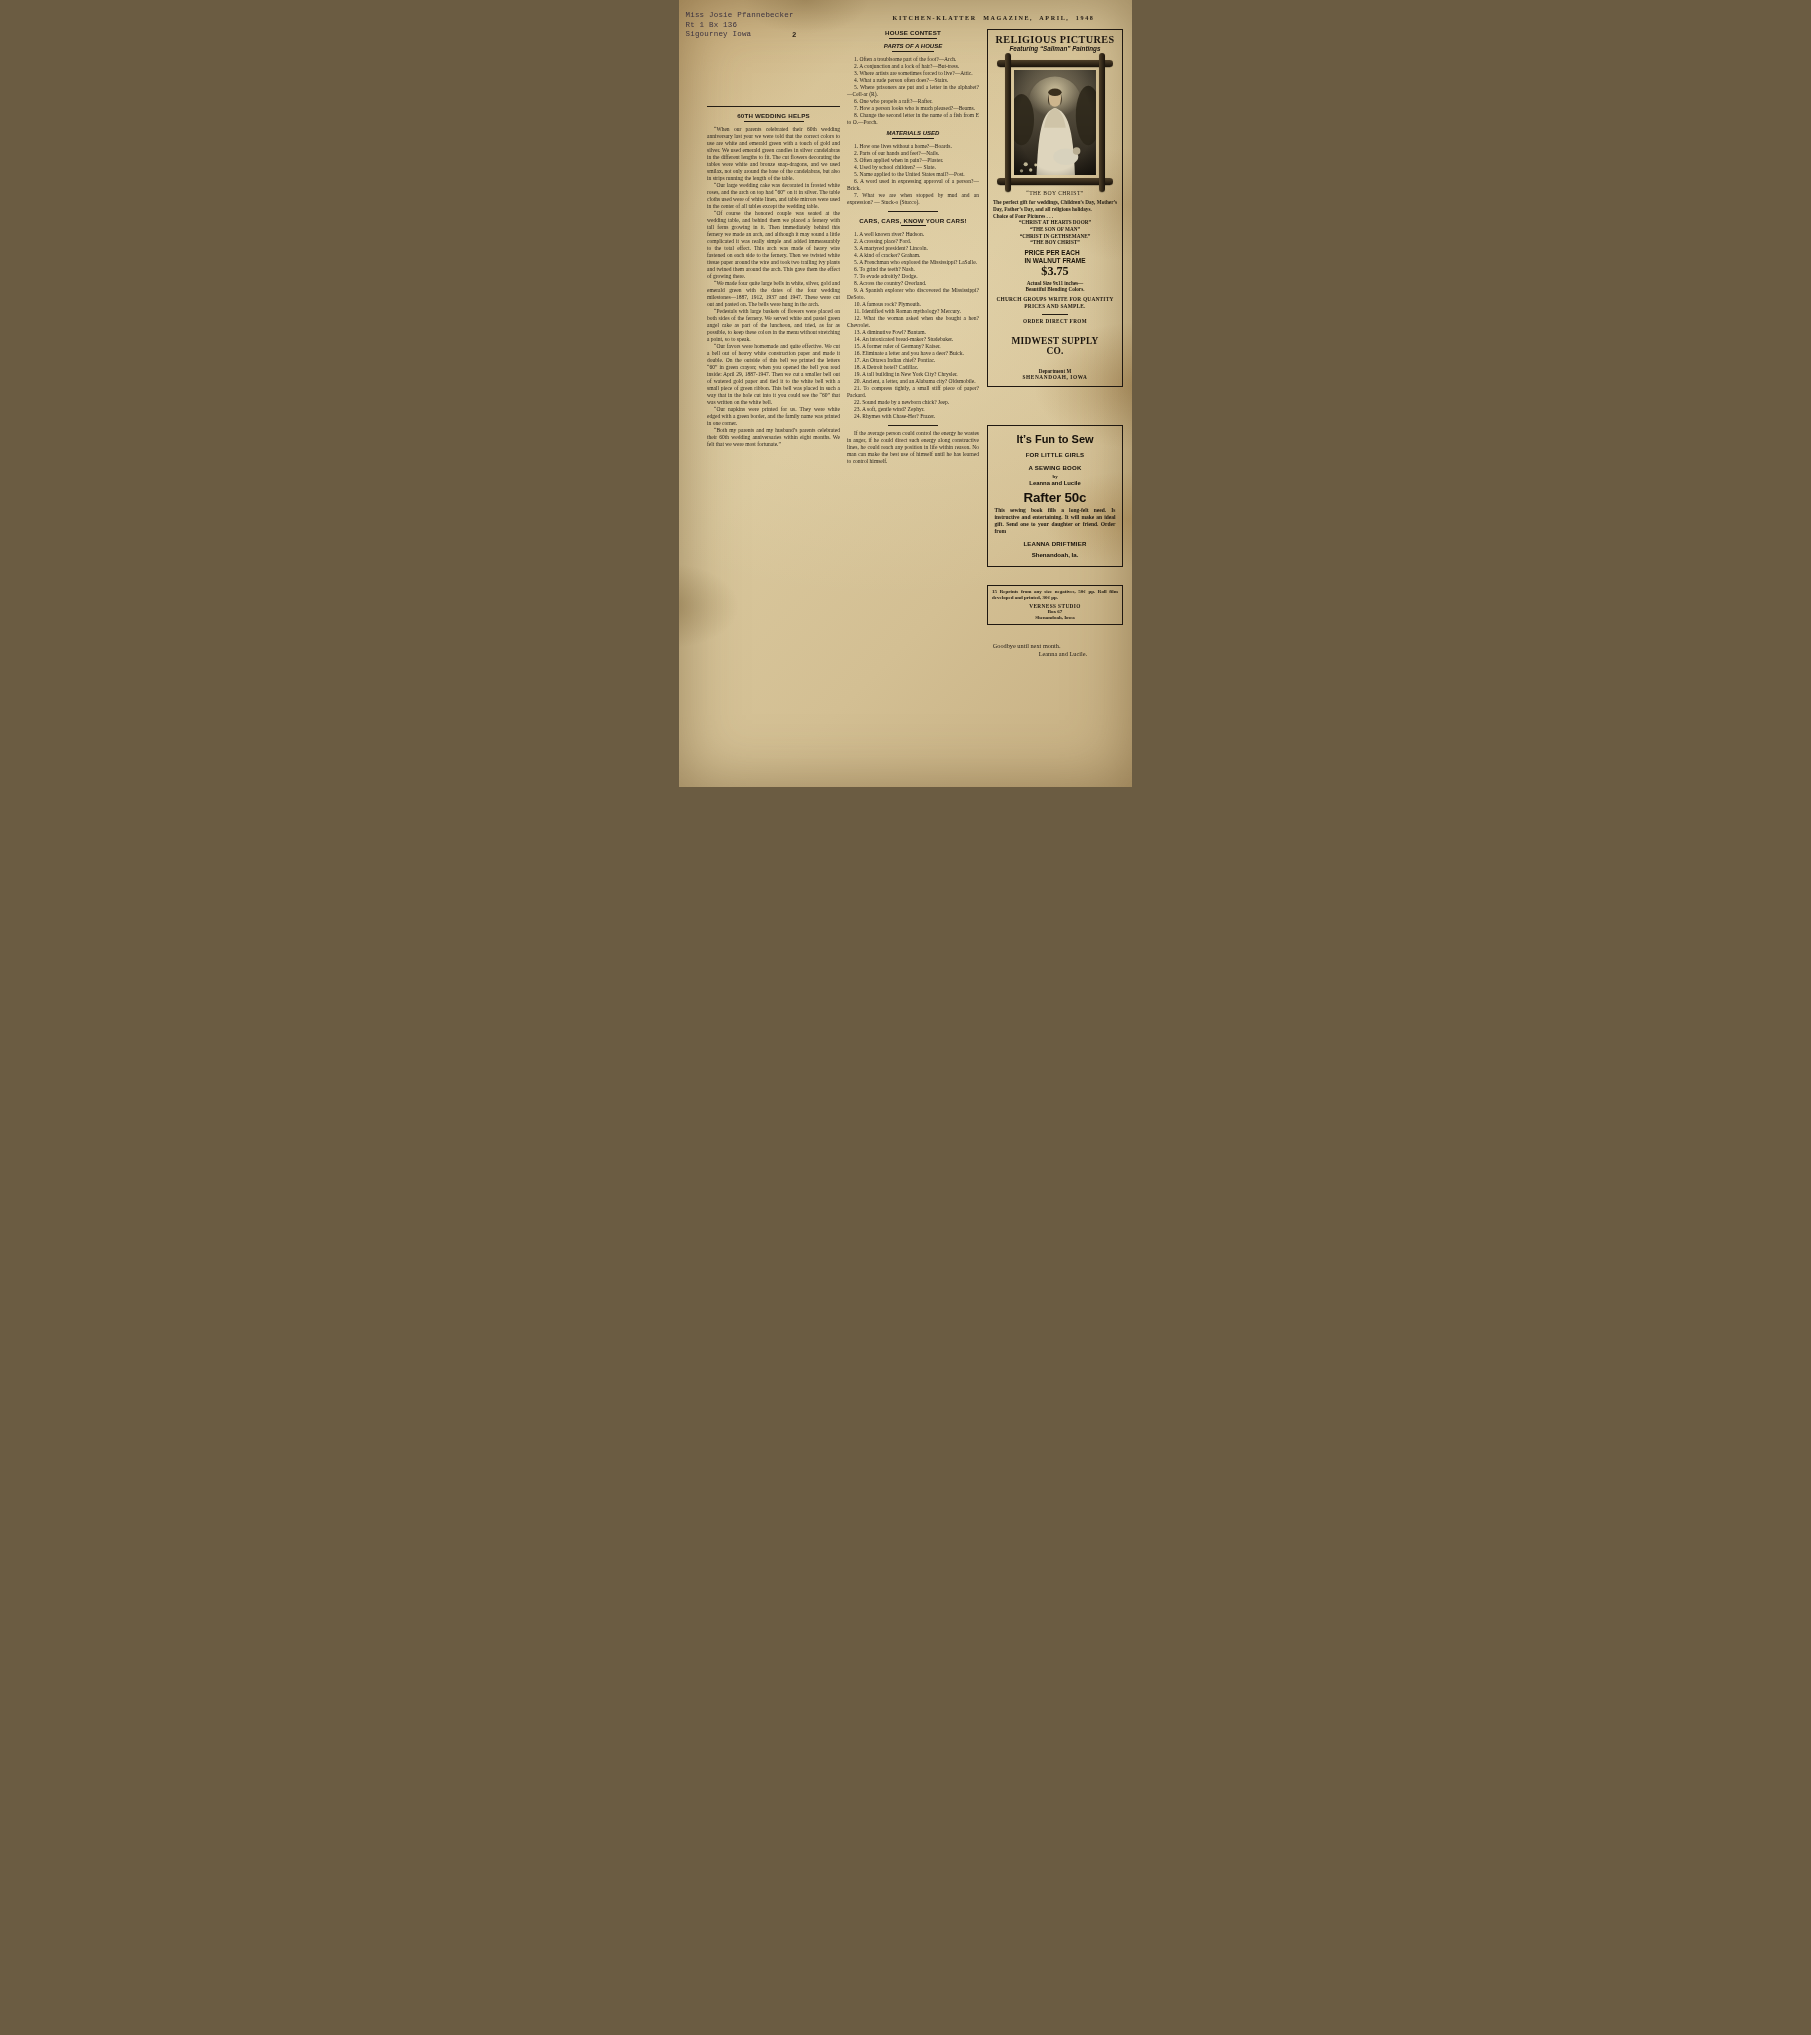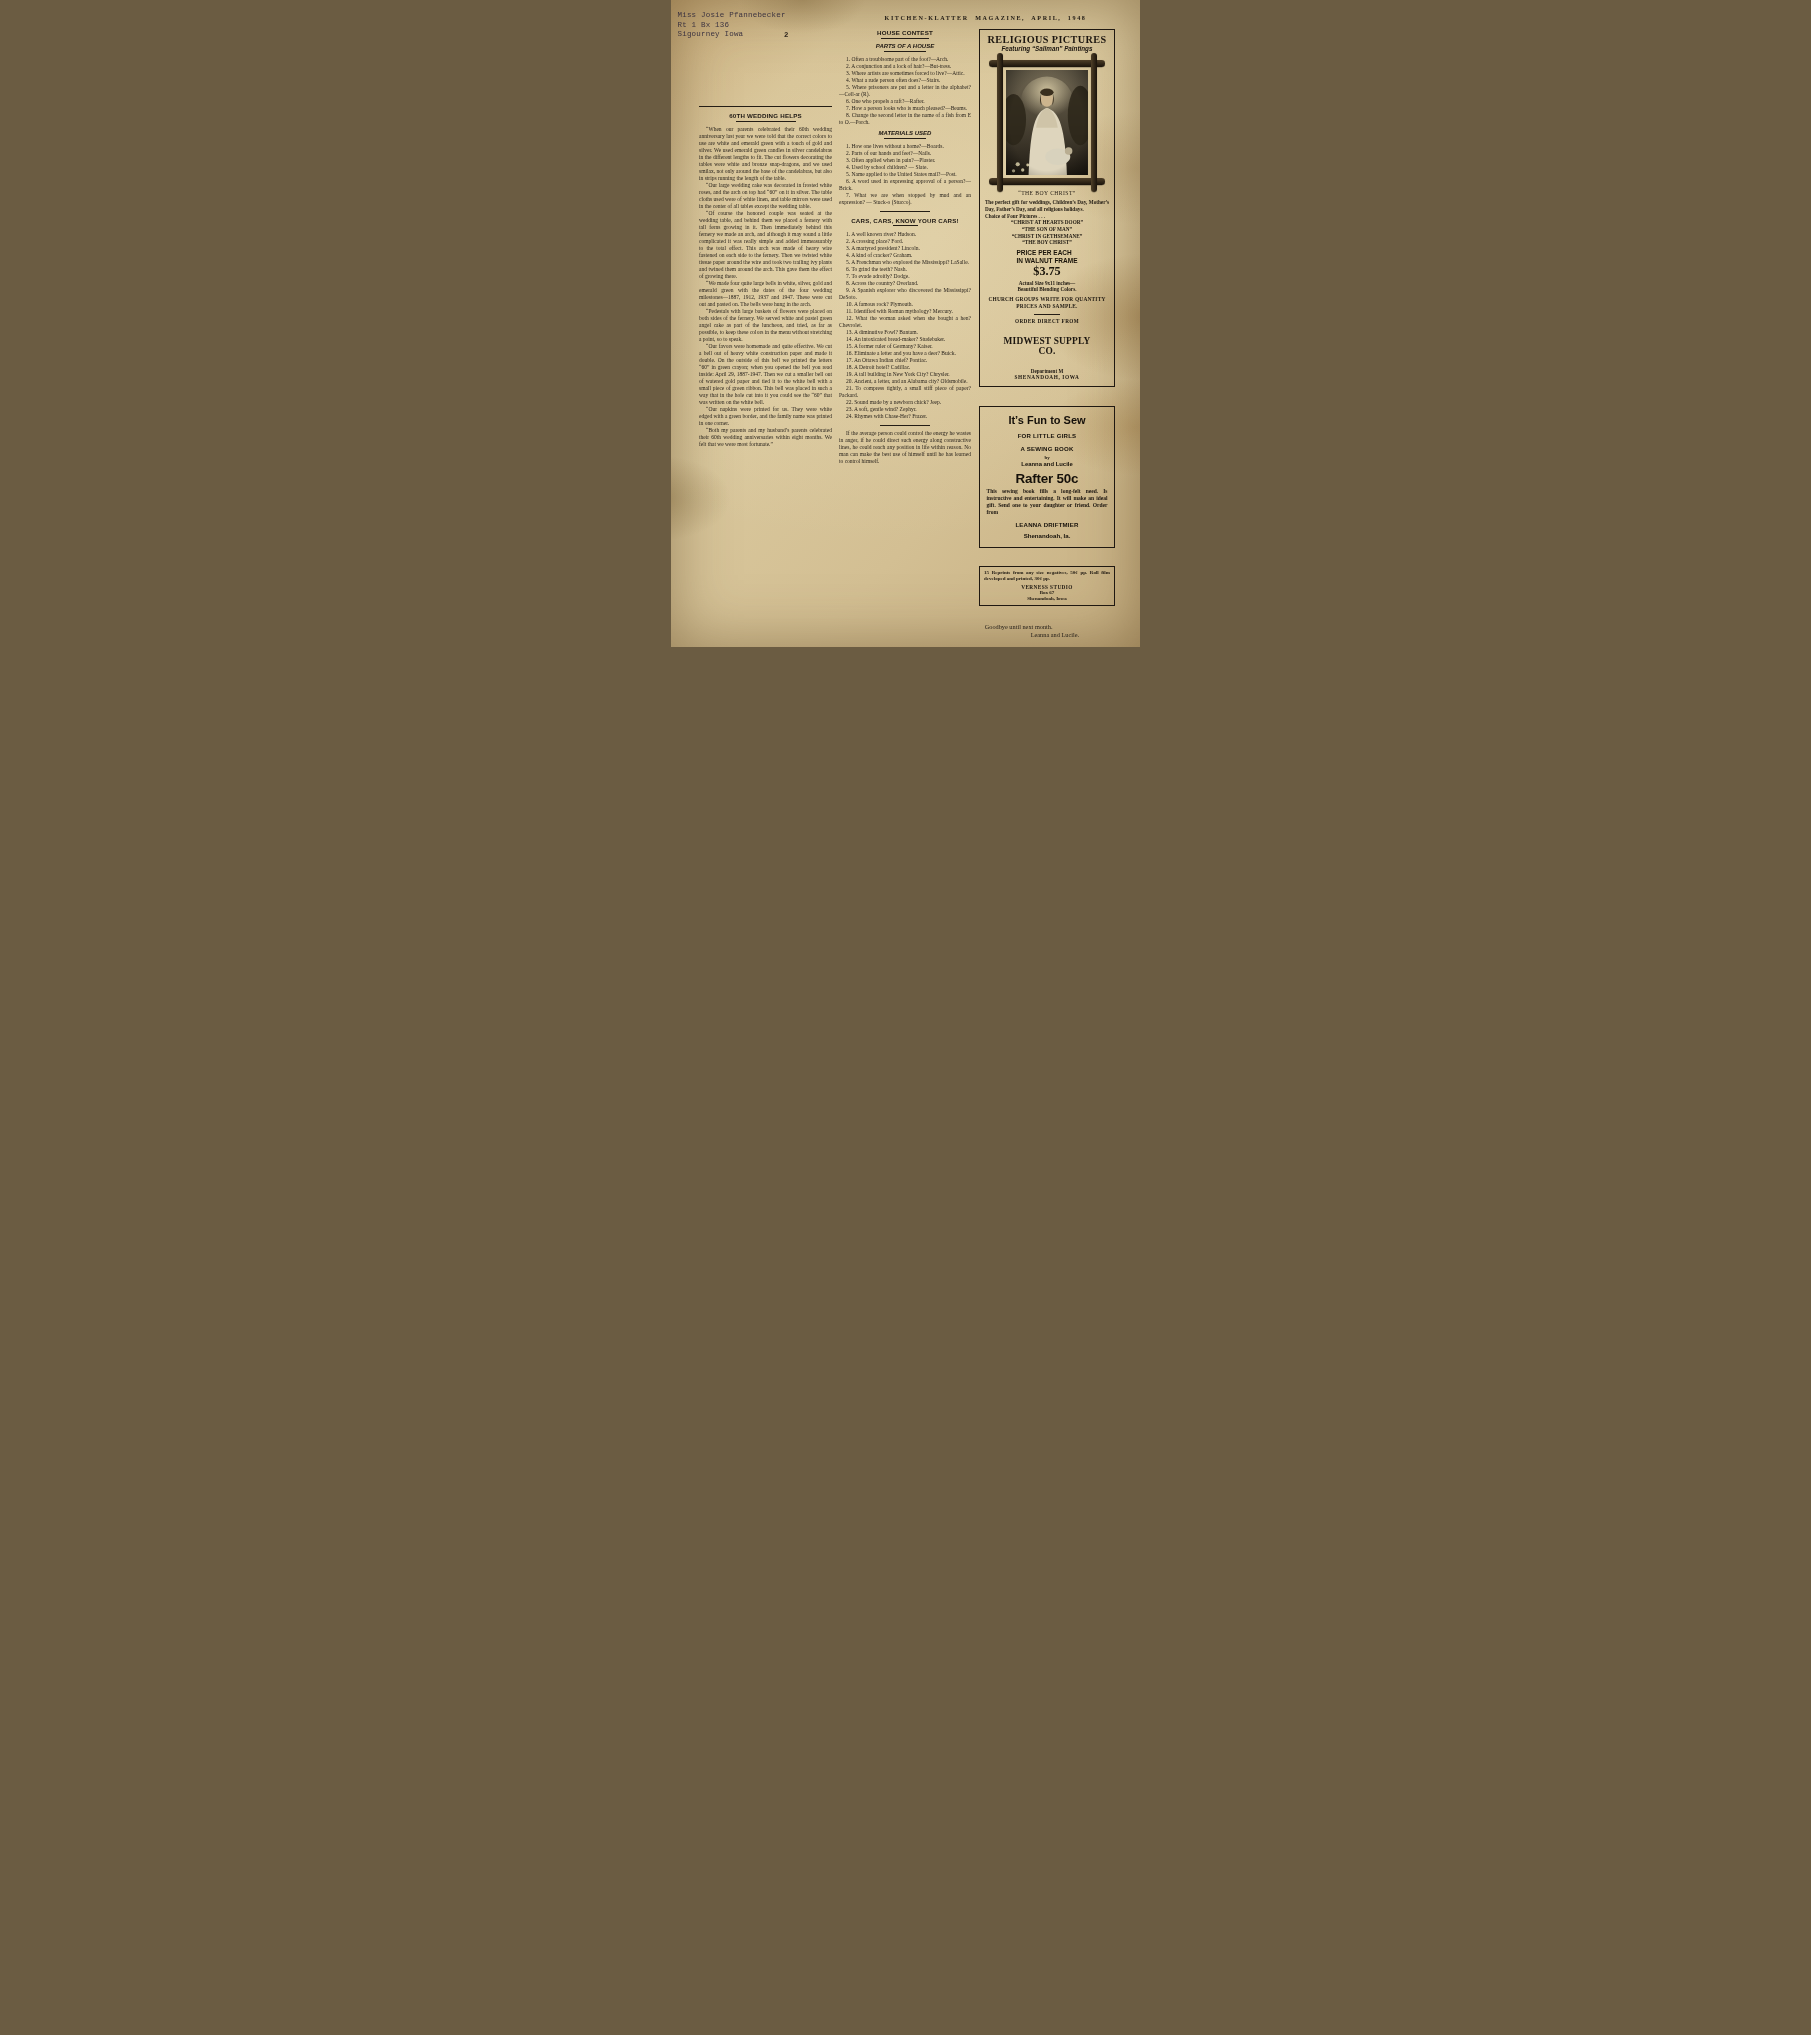--- a/index.html
+++ b/index.html
@@ -1,27 +1,27 @@
 <!DOCTYPE html>
 <html style="font-size:6.5px"><head>
 <meta charset="utf-8">
 <style>
   html,body { margin:0; padding:0; background:#6b5c42; }
   .page {
-    position:relative; width:453px; height:647px; margin:0 auto; overflow:hidden;
+    position:relative; width:453px; height:787px; margin:0 auto; overflow:hidden;
     background:
       radial-gradient(171px 106px at 101% 49%, rgba(134,96,41,0.40), rgba(134,96,41,0) 60%),
       radial-gradient(122px 81px at 99% 26%, rgba(140,104,52,0.22), rgba(140,104,52,0) 70%),
       radial-gradient(122px 69px at 99% 66%, rgba(150,108,46,0.30), rgba(150,108,46,0) 70%),
       radial-gradient(106px 65px at -2% 77%, rgba(110,86,40,0.32), rgba(110,86,40,0) 65%),
       radial-gradient(90px 49px at 28% 0%, rgba(116,92,48,0.28), rgba(116,92,48,0) 70%),
       radial-gradient(611px 407px at 45% 40%, rgba(255,246,214,0.22), rgba(255,246,214,0) 70%),
       linear-gradient(135deg, #c9ad7c 0%, #d6c295 18%, #d9c79c 45%, #d3bf93 70%, #c6af82 100%);
     box-shadow: inset 0 0 61px rgba(92,66,28,0.5);
-    font-family:"Liberation Serif", serif; color:#29231c;padding-left:16px;
+    font-family:"Liberation Serif", serif; color:#29231c;
   }
   
   .mailing { position:absolute; left:6.5px; top:11.4px; font:7.5px/9.4px "Liberation Mono", monospace; letter-spacing:0.2px; color:#3d3440; }
   .pagenum { position:absolute; left:113px; top:31px; font:bold 7.3px "Liberation Mono", monospace; color:#32291f; }
   .masthead { position:absolute; left:180px; top:14.7px; width:269px; text-align:center;
     font:bold 6.1px "Liberation Serif", serif; letter-spacing:1.6px; word-spacing:3.3px; color:#1f1913; }
 
   .col { position:absolute;gap:12px; }
   .col1 { left:28px;  top:106px; width:133px; }
   .col2 { left:168px; top:29px;  width:132px; }
@@ -62,21 +62,21 @@
   .price-label { font:bold 6.5px/1.15 "Liberation Sans", sans-serif; color:#191309; }
   .price-value { font:bold 12.2px "Liberation Serif", serif; color:#191309; }
   .rel-center { text-align:center; font:bold 5.2px/6.5px "Liberation Serif", serif; color:#201a12; margin:0; }
   .rel-church { text-align:center; font:bold 5.4px/6.7px "Liberation Serif", serif; letter-spacing:0.2px; color:#201a12; margin:3.7px 1.6px 0 1.6px; }
   .rule-tiny { height:0.8px; background:#241d15; width:26px; margin:3.7px auto; }
   .rel-order { text-align:center; font:bold 5.2px "Liberation Serif", serif; letter-spacing:0.4px; color:#1c1610; margin:0.8px 0 0.4px 0; }
   .rel-company { text-align:center; font:bold 9.4px "Liberation Serif", serif; letter-spacing:0.2px; color:#1c1610; margin:12px; }
   .rel-dept { text-align:center; font:bold 5.1px "Liberation Serif", serif; color:#1c1610; margin:0.4px 0 0 0; }
   .rel-city { text-align:center; font:bold 5.3px "Liberation Serif", serif; letter-spacing:0.6px; color:#1c1610; margin:0.4px 0 0.8px 0; }
 
-  .sewing { margin-top:7px; padding:5.7px 6.5px 6.5px 6.5px; }
+  .sewing { margin-top:26px; padding:5.7px 6.5px 6.5px 6.5px; }
   .sew-title { margin:1.6px 0 0 0; text-align:center; font:bold 11px "Liberation Sans", sans-serif; color:#15100a; }
   .sew-line { margin:5.7px 0 0 0; text-align:center; font:bold 6.1px "Liberation Sans", sans-serif; letter-spacing:0.2px; color:#15100a; }
   .sew-by { margin:3.3px 0 0 0; text-align:center; font:bold 4.9px "Liberation Serif", serif; color:#15100a; }
   .sew-authors { margin:0.8px 0 0 0; text-align:center; font:bold 5.9px "Liberation Sans", sans-serif; color:#15100a; }
   .sew-price { margin:4.1px 0 2.4px 0; text-align:center; font:bold 13.4px "Liberation Sans", sans-serif; letter-spacing:-0.2px; color:#15100a; }
   .sew-body { margin:2.4px 0 0 0; font:bold 5.5px/7px "Liberation Serif", serif; text-align:justify; color:#1c1610; }
   .sew-order { margin:4.9px 0 0 0; text-align:center; font:bold 6.1px "Liberation Sans", sans-serif; letter-spacing:0.2px; color:#15100a; }
   .sew-city { margin:4.1px 0 0.8px 0; text-align:center; font:bold 6.1px "Liberation Sans", sans-serif; color:#15100a; }
 
   .verness { margin-top:6.5px; border-width:1px; padding:2.8px 4.1px 3.3px 4.1px; }

